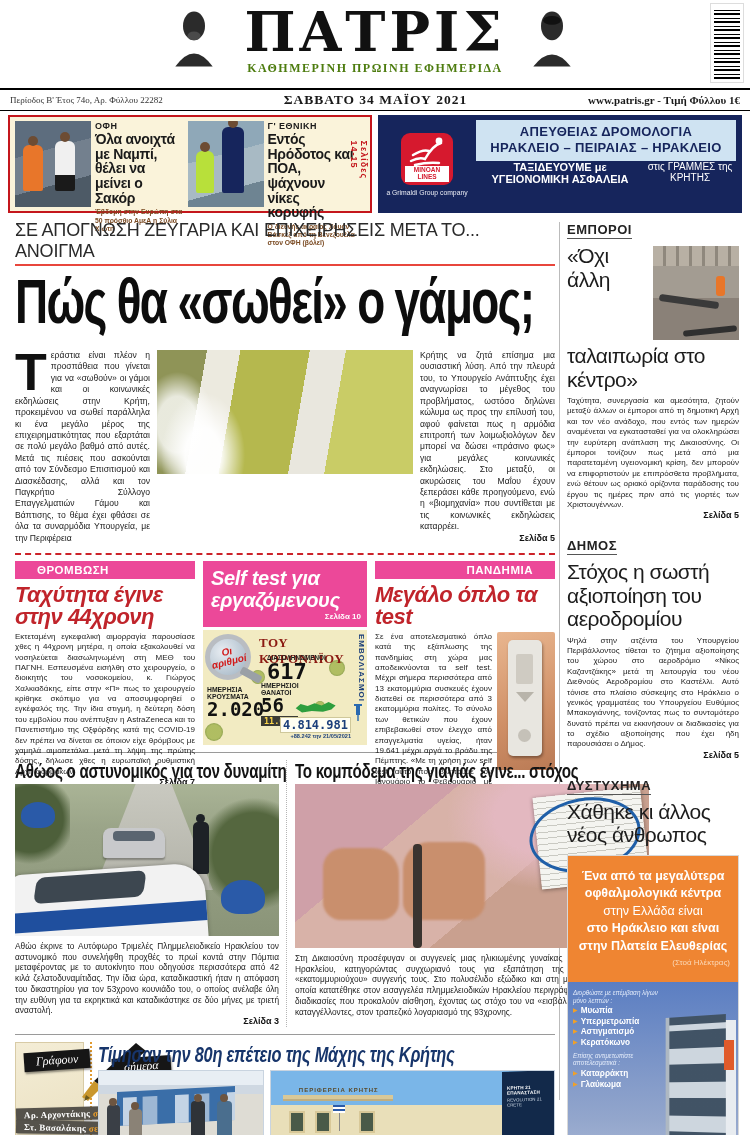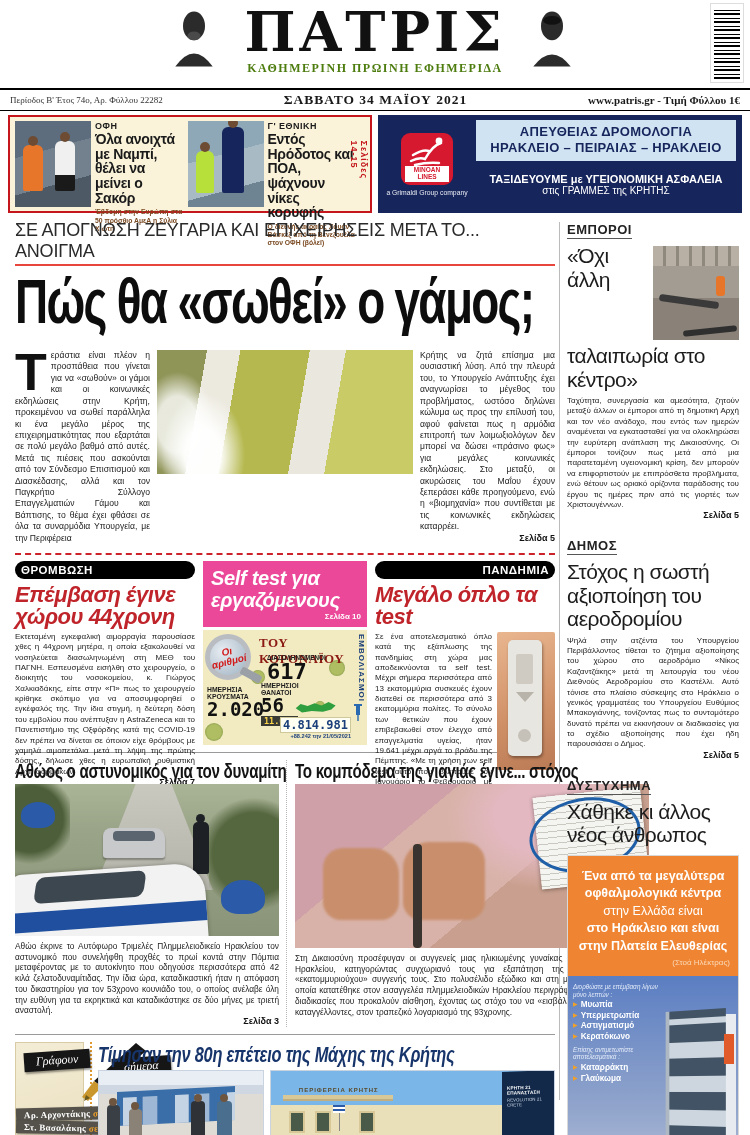--- a/index.html
+++ b/index.html
@@ -36,21 +36,21 @@
   .pages-vert { position:absolute; right:1px; top:50%; transform:translateY(-50%); writing-mode:vertical-rl; color:#c4161c; font-weight:bold; font-size:9px; letter-spacing:1px; }
 
   .minoan { flex:1; background:#16255c; display:flex; padding:5px 6px; gap:6px; }
   .minoan-left { width:86px; display:flex; flex-direction:column; align-items:center; justify-content:center; }
   .minoan-logo { width:52px; height:52px; background:#d6192e; border-radius:9px; position:relative; }
   .minoan-logo svg { position:absolute; top:2px; left:4px; }
   .minoan-logo-label { position:absolute; bottom:3px; left:4px; right:4px; background:#fff; color:#d6192e; font-size:6.5px; font-weight:bold; text-align:center; line-height:1.05; padding:1px 0; }
   .grimaldi { color:#e8eaf2; font-size:6.8px; margin-top:4px; }
   .minoan-right { flex:1; display:flex; flex-direction:column; }
   .minoan-band { background:#cfe3f2; color:#16255c; font-weight:bold; text-align:center; font-size:13px; line-height:1.25; padding:4px 2px; letter-spacing:.3px; }
-  .minoan-bottom { flex:1; display:flex; flex-direction:column; justify-content:center; text-align:center; color:#fff; }
+  .minoan-bottom { flex:1; display:flex; flex-direction:row; justify-content:center; text-align:center; color:#fff; }
   .minoan-bottom .l1 { font-size:11px; font-weight:bold; }
   .minoan-bottom .l2 { font-size:10px; }
 
   
   .main { position:absolute; left:15px; top:220px; width:540px; }
   .col-divider { position:absolute; left:559px; top:222px; height:878px; width:1px; background:#bbb; }
   .rightcol { position:absolute; left:567px; top:220px; width:172px; }
 
   .kicker { font-size:18px; color:#2a2a2a; letter-spacing:-.2px; border-bottom:2px solid #e8463c; padding-bottom:2px; margin-bottom:2px; }
   .main-headline { height:70px; overflow:visible; }
@@ -63,21 +63,21 @@
   .wedding-photo { width:256px; height:124px; flex:none; background:
       radial-gradient(60px 90px at 18% 85%, rgba(255,255,255,.95) 0 30%, rgba(255,255,255,0) 70%),
       radial-gradient(50px 70px at 8% 60%, rgba(255,255,255,.8) 0 40%, rgba(255,255,255,0) 75%),
       linear-gradient(100deg,#8f9457 0 18%, #eceadf 18% 30%, #b5b84e 30% 55%, #e9e7de 55% 68%, #c9cc66 68%); }
 
   .sep-red { border-top:2px dashed #cc2229; margin:8px 0 6px 0; }
   .sep-gray { border-top:1px solid #9a9a9a; margin:7px 0; }
 
   
   .boxes-row { display:flex; gap:8px; height:184px; }
-  .redbar { background:#000000; color:#fff; font-weight:bold; font-size:11.5px; padding:3px 6px; letter-spacing:.5px;border-radius:9px; }
+  .redbar { background:#ec4899; color:#fff; font-weight:bold; font-size:11.5px; padding:3px 22px; letter-spacing:.5px; }
   .box-thrombosis { width:180px; }
   .box-thrombosis h3, .box-pandemic h3 { color:#c0242b; font-style:italic; font-weight:bold; font-size:22px; line-height:1.0; margin:5px 0 4px 0; letter-spacing:-.5px; }
   .smallbody { font-size:8px; line-height:1.3; text-align:justify; color:#222; }
 
   .box-selftest { width:164px; display:flex; flex-direction:column; }
   .selftest-red { background:#ec4899; color:#fff; height:66px; padding:6px 8px; position:relative; }
   .selftest-red .hl { font-style:italic; font-size:20px; line-height:1.1; font-weight:bold; letter-spacing:-.3px; }
   .selftest-red .pg-w { position:absolute; right:6px; bottom:6px; font-size:8px; font-weight:bold; color:#fff; }
   .corona { flex:1; background:#f2ebc2; position:relative; margin-top:3px; overflow:hidden; font-family:"Liberation Sans",sans-serif; }
   .corona .virus { position:absolute; border-radius:50%; background:radial-gradient(circle,#9fb24a 0 55%,#7b9437 70%); opacity:.8; }
@@ -182,21 +182,21 @@
   .rc-body { font-size:8px; line-height:1.3; text-align:justify; color:#222; }
   .rc-art { margin-bottom:14px; }
   .emporoi-photo { float:right; width:86px; height:94px; margin:2px 0 4px 5px; background:linear-gradient(180deg,#cfc8bd 0 20%,#a39c92 20% 55%,#8a8178 55%); position:relative; overflow:hidden; }
   .ep-bld { position:absolute; top:0; left:0; right:0; height:20px; background:repeating-linear-gradient(90deg,#b8b0a4 0 10px,#8f887d 10px 13px); }
   .ep-worker { position:absolute; right:14px; top:30px; width:9px; height:20px; background:#e8762a; border-radius:3px; }
   .ep-pipe { position:absolute; left:6px; top:52px; width:60px; height:7px; background:#3a3a3a; border-radius:3px; transform:rotate(8deg); }
   .ep-pipe2 { position:absolute; left:30px; bottom:6px; width:54px; height:6px; background:#2f2f2f; border-radius:3px; transform:rotate(-6deg); }
 
   
   .ad { margin-top:2px; border:1px solid #d8d8d8; }
-  .ad-orange { background:#ef8532; color:#fff; padding:12px 8px 8px 8px; text-align:center; font-size:12.5px; line-height:1.4; }
+  .ad-orange { background:#ef8532; color:#fff; padding:12px 8px 14px 8px; text-align:center; font-size:12.5px; line-height:1.4; }
   .ad-orange .b { font-weight:bold; }
   .ad-orange .sm { font-size:8px; color:#fbd9b8; display:block; text-align:right; margin-top:2px; }
   .ad-blue { background:linear-gradient(180deg,#5b7ec2,#93a6cc 70%,#b0bdd8); padding:7px 5px; position:relative; height:196px; color:#fff; }
   .ad-intro { font-size:6.3px; font-style:italic; color:#e4ecfa; margin-bottom:2px; line-height:1.2; width:86px; }
   .ad-item { display:flex; gap:3px; align-items:flex-start; line-height:1.1; margin-bottom:1.5px; width:92px; }
   .ad-item .arr { color:#f0a028; font-size:6px; margin-top:1px; }
   .ad-item .t { font-size:8.2px; font-weight:bold; }
   .ad-building { position:absolute; right:2px; bottom:0; width:92px; height:168px; }
   .bld-main { position:absolute; right:10px; top:6px; width:62px; height:160px; background:#cdd6de; transform:perspective(300px) rotateY(-14deg); border-left:4px solid #aeb8c2;
       background-image:repeating-linear-gradient(180deg, rgba(40,60,80,.85) 0 18px, rgba(0,0,0,0) 18px 34px); background-position:0 14px; }
@@ -312,21 +312,21 @@
         <span>Κρήτης να ζητά επίσημα μια ουσιαστική λύση. Από την πλευρά του, το Υπουργείο Ανάπτυξης έχει αναγνωρίσει το μέγεθος του προβλήματος, ωστόσο δηλώνει κώλυμα ως προς την επίλυσή του, αφού φαίνεται πως η αρμόδια επιτροπή των λοιμωξιολόγων δεν μπορεί να δώσει «πράσινο φως» για μεγάλες κοινωνικές εκδηλώσεις. Στο μεταξύ, οι ακυρώσεις του Μαΐου έχουν ξεπεράσει κάθε προηγούμενο, ενώ η «βιομηχανία» που συντίθεται με τις κοινωνικές εκδηλώσεις καταρρέει.</span>
         <div class="pg">Σελίδα 5</div>
       </div>
     </div>
 
     <div class="sep-red"></div>
 
     <div class="boxes-row">
       <div class="box-thrombosis">
         <div class="redbar">ΘΡΟΜΒΩΣΗ</div>
-        <h3>Επέμβαση έγινε χώρου 44χρονη</h3>
+        <h3>Ταχύτητα έγινε στην 44χρονη</h3>
         <div class="smallbody">Εκτεταμένη εγκεφαλική αιμορραγία παρουσίασε χθες η 44χρονη μητέρα, η οποία εξακολουθεί να νοσηλεύεται διασωληνωμένη στη ΜΕΘ του ΠΑΓΝΗ. Εσπευσμένα εισήλθη στο χειρουργείο, ο διοικητής του νοσοκομείου, κ. Γιώργος Χαλκιαδάκης, είπε στην «Π» πως το χειρουργείο κρίθηκε σκόπιμο για να αποσυμφορηθεί ο εγκέφαλός της. Την ίδια στιγμή, η δεύτερη δόση του εμβολίου που ανέπτυξαν η AstraZeneca και το Πανεπιστήμιο της Οξφόρδης κατά της COVID-19 δεν πρέπει να δίνεται σε όποιον είχε θρόμβους με χαμηλά αιμοπετάλια μετά τη λήψη της πρώτης δόσης, δήλωσε χθες η ευρωπαϊκή ρυθμιστική Αρχή φαρμάκων.</div>
         <div class="pg">Σελίδα 7</div>
       </div>
 
       <div class="box-selftest">
         <div class="selftest-red">
           <div class="hl">Self test για εργαζόμενους</div>
           <div class="pg-w">Σελίδα 10</div>
         </div>
         <div class="corona">

